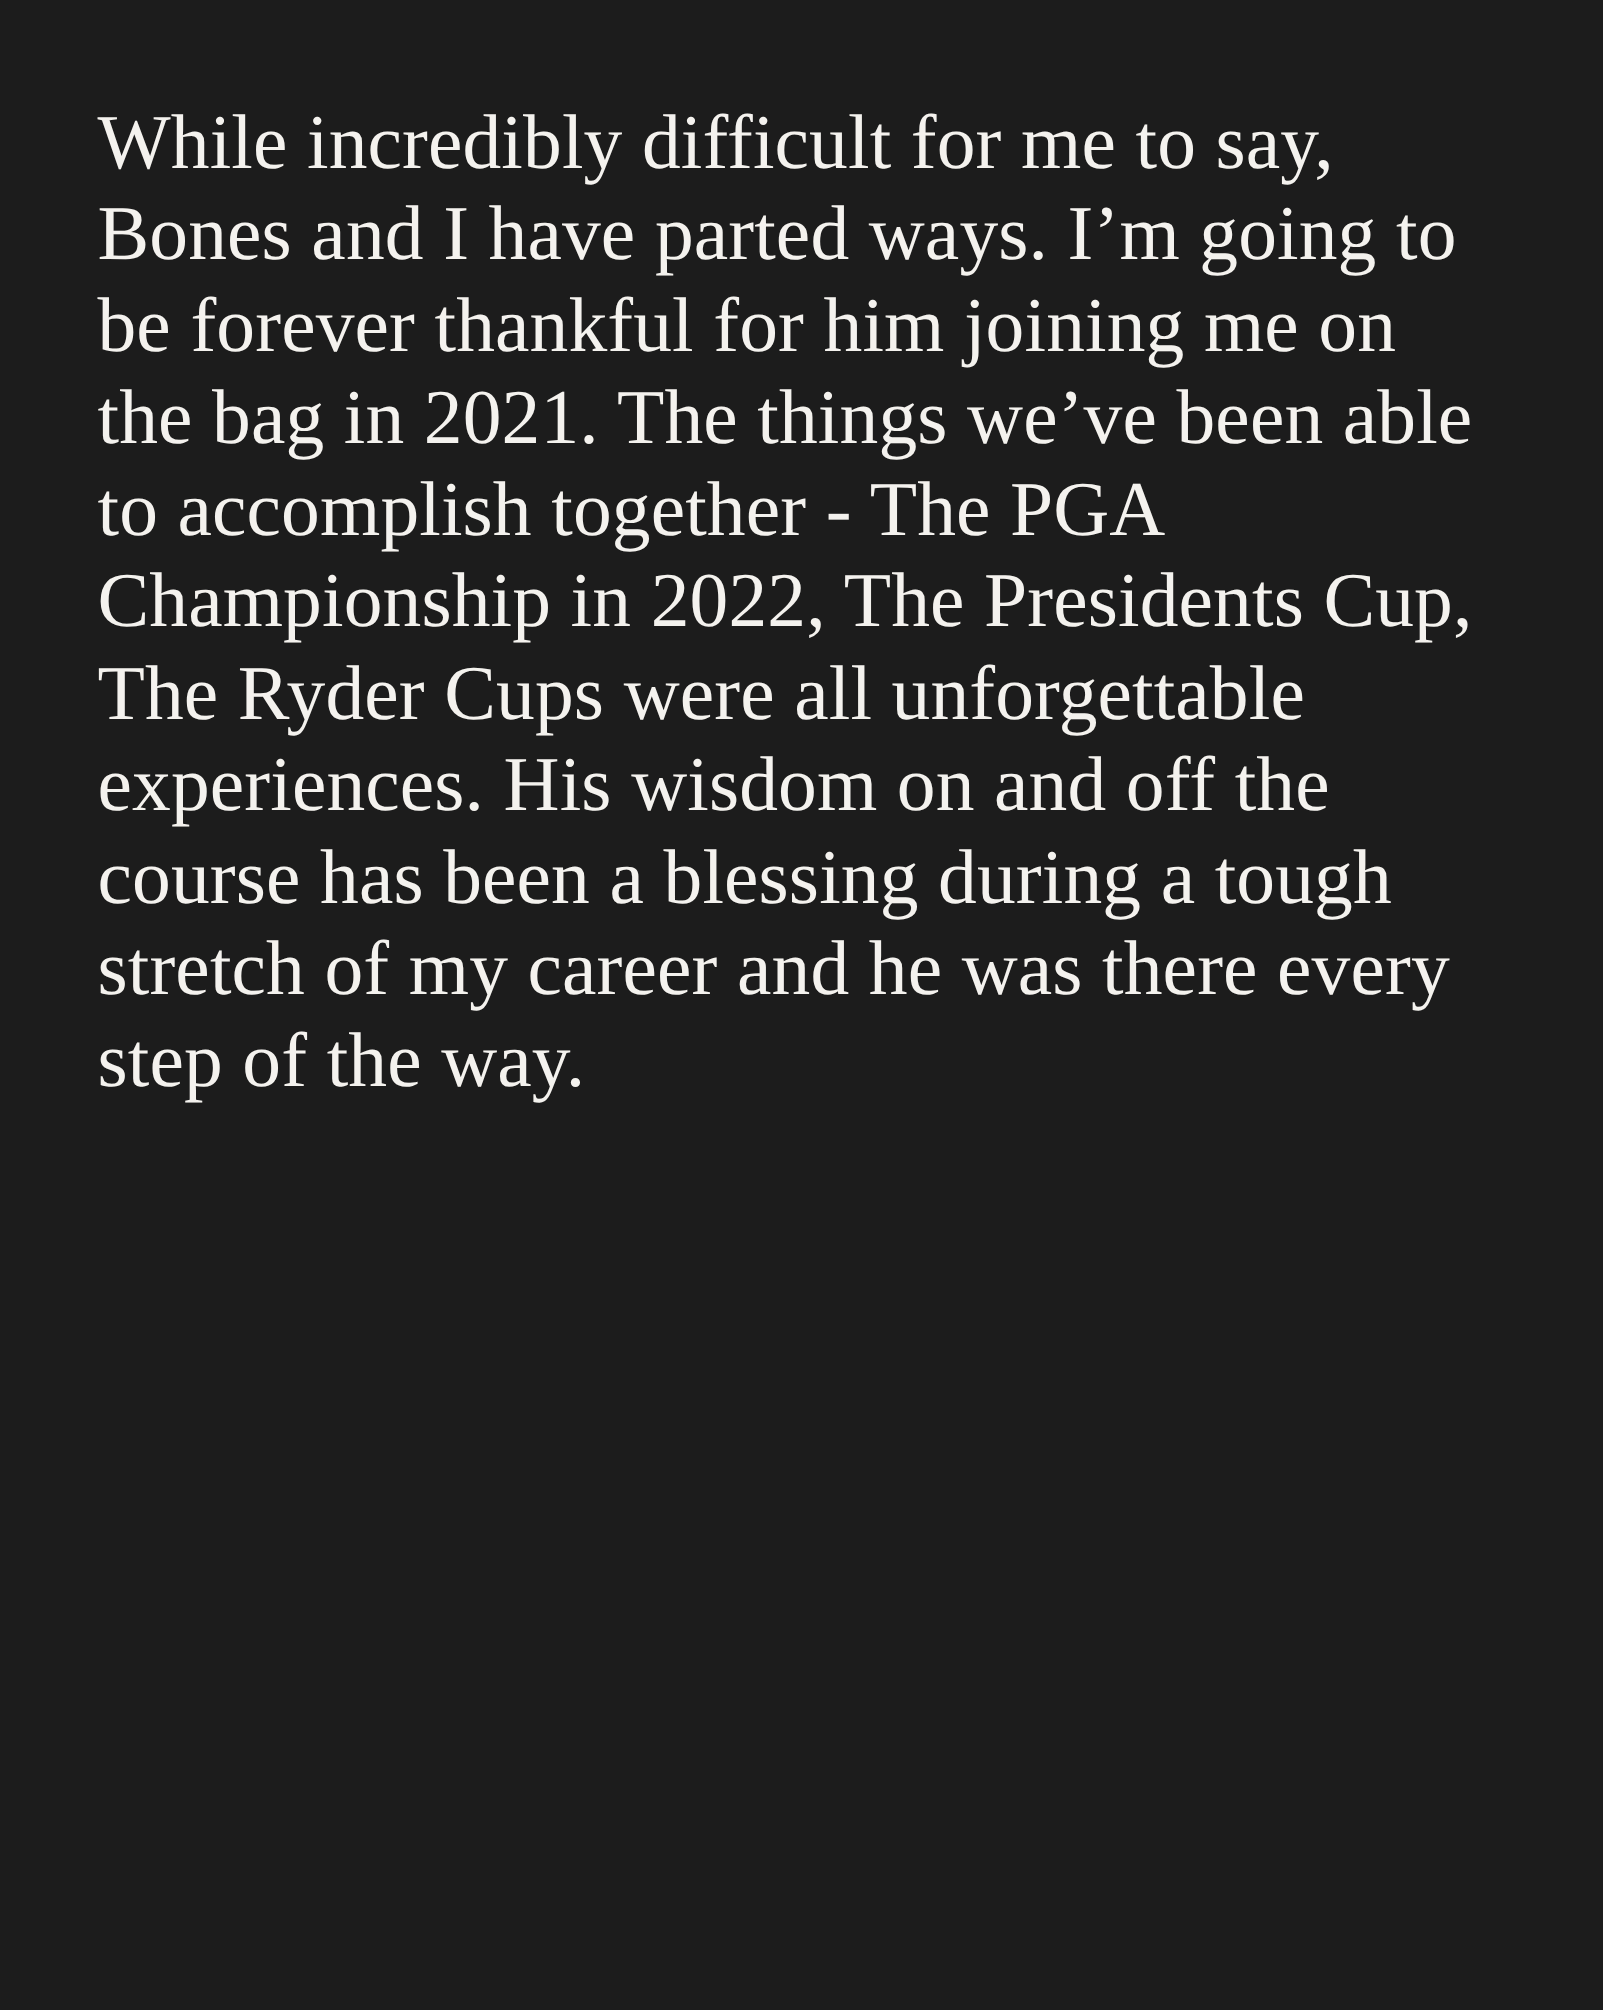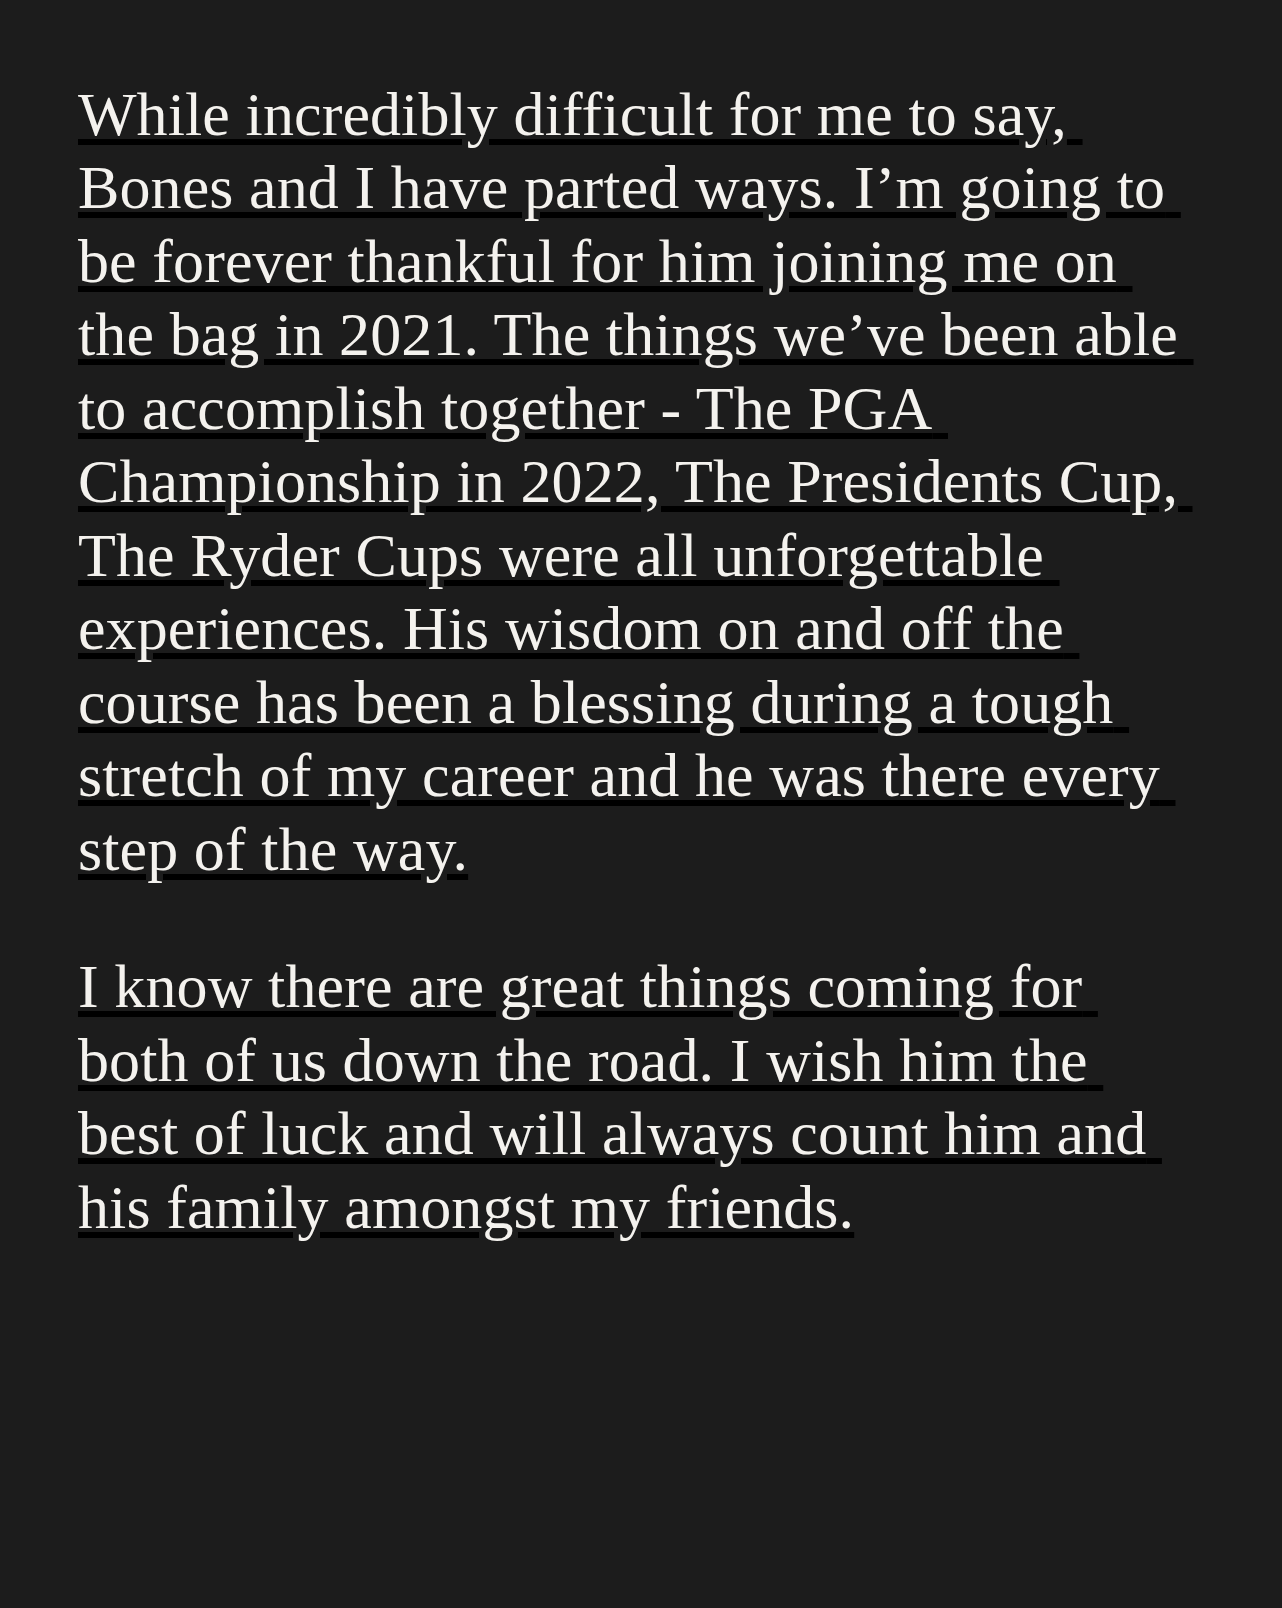--- a/index.html
+++ b/index.html
@@ -14,21 +14,20 @@
   }
   .statement-card {
     box-sizing: border-box;
     width: 1282px;
     height: 1512px;
     background: #1c1c1c;
     padding: 78px 104px 60px 78px;
     display: flex;
     flex-direction: column;
     justify-content: flex-start;
-    text-decoration: underline;
   }
   .statement-body {
     font-family: "Liberation Serif", "DejaVu Serif", serif;
     color: #f4f2ee;
     font-size: 62px;
     line-height: 1.185;
     letter-spacing: 0.1px;
     font-weight: 400;
   }
   .paragraph {
@@ -38,15 +37,14 @@
   .paragraph + .paragraph {
     margin-top: 64px;
   }
 </style>
 </head>
 <body>
 
 <div class="statement-card">
   <div class="statement-body">
     <p class="paragraph">While incredibly difficult for me to say, Bones and I have parted ways. I’m going to be forever thankful for him joining me on the bag in 2021. The things we’ve been able to accomplish together - The PGA Championship in 2022, The Presidents Cup, The Ryder Cups were all unforgettable experiences. His wisdom on and off the course has been a blessing during a tough stretch of my career and he was there every step of the way.</p>
-    <p class="paragraph">I know there are great things coming for both of us down the road. I wish him the best of luck and will always count him and his family amongst my friends.</p>
   </div>
 </div>
 
 </body></html>

